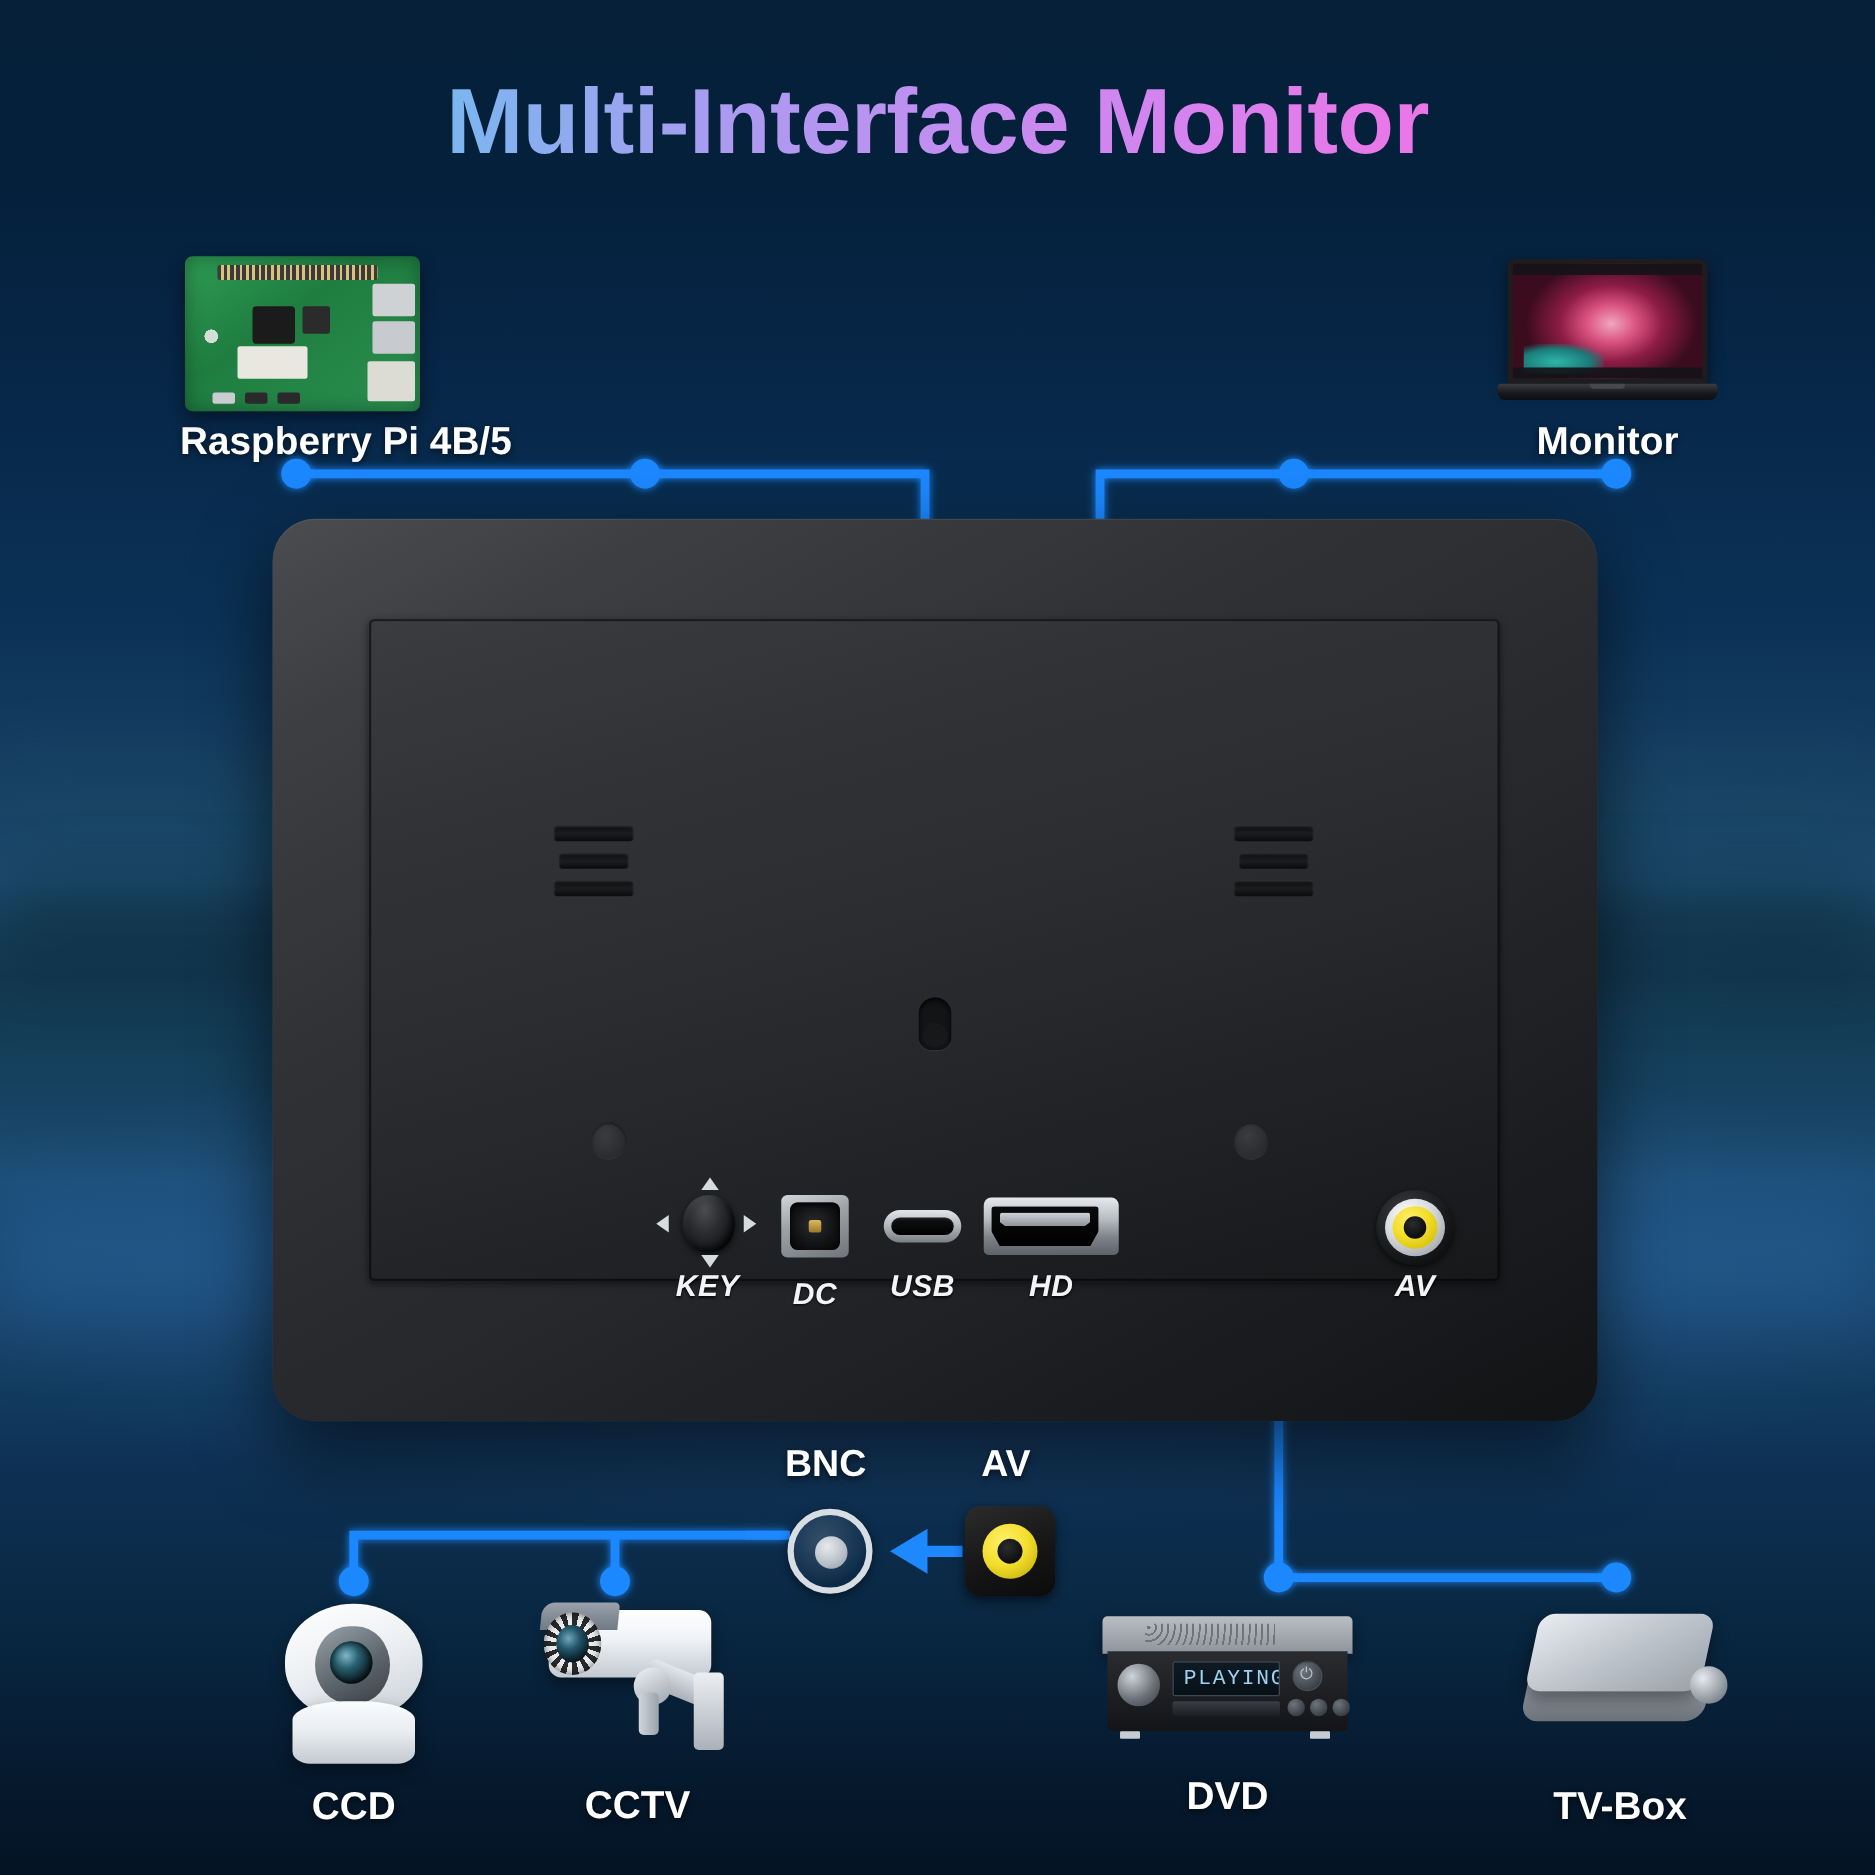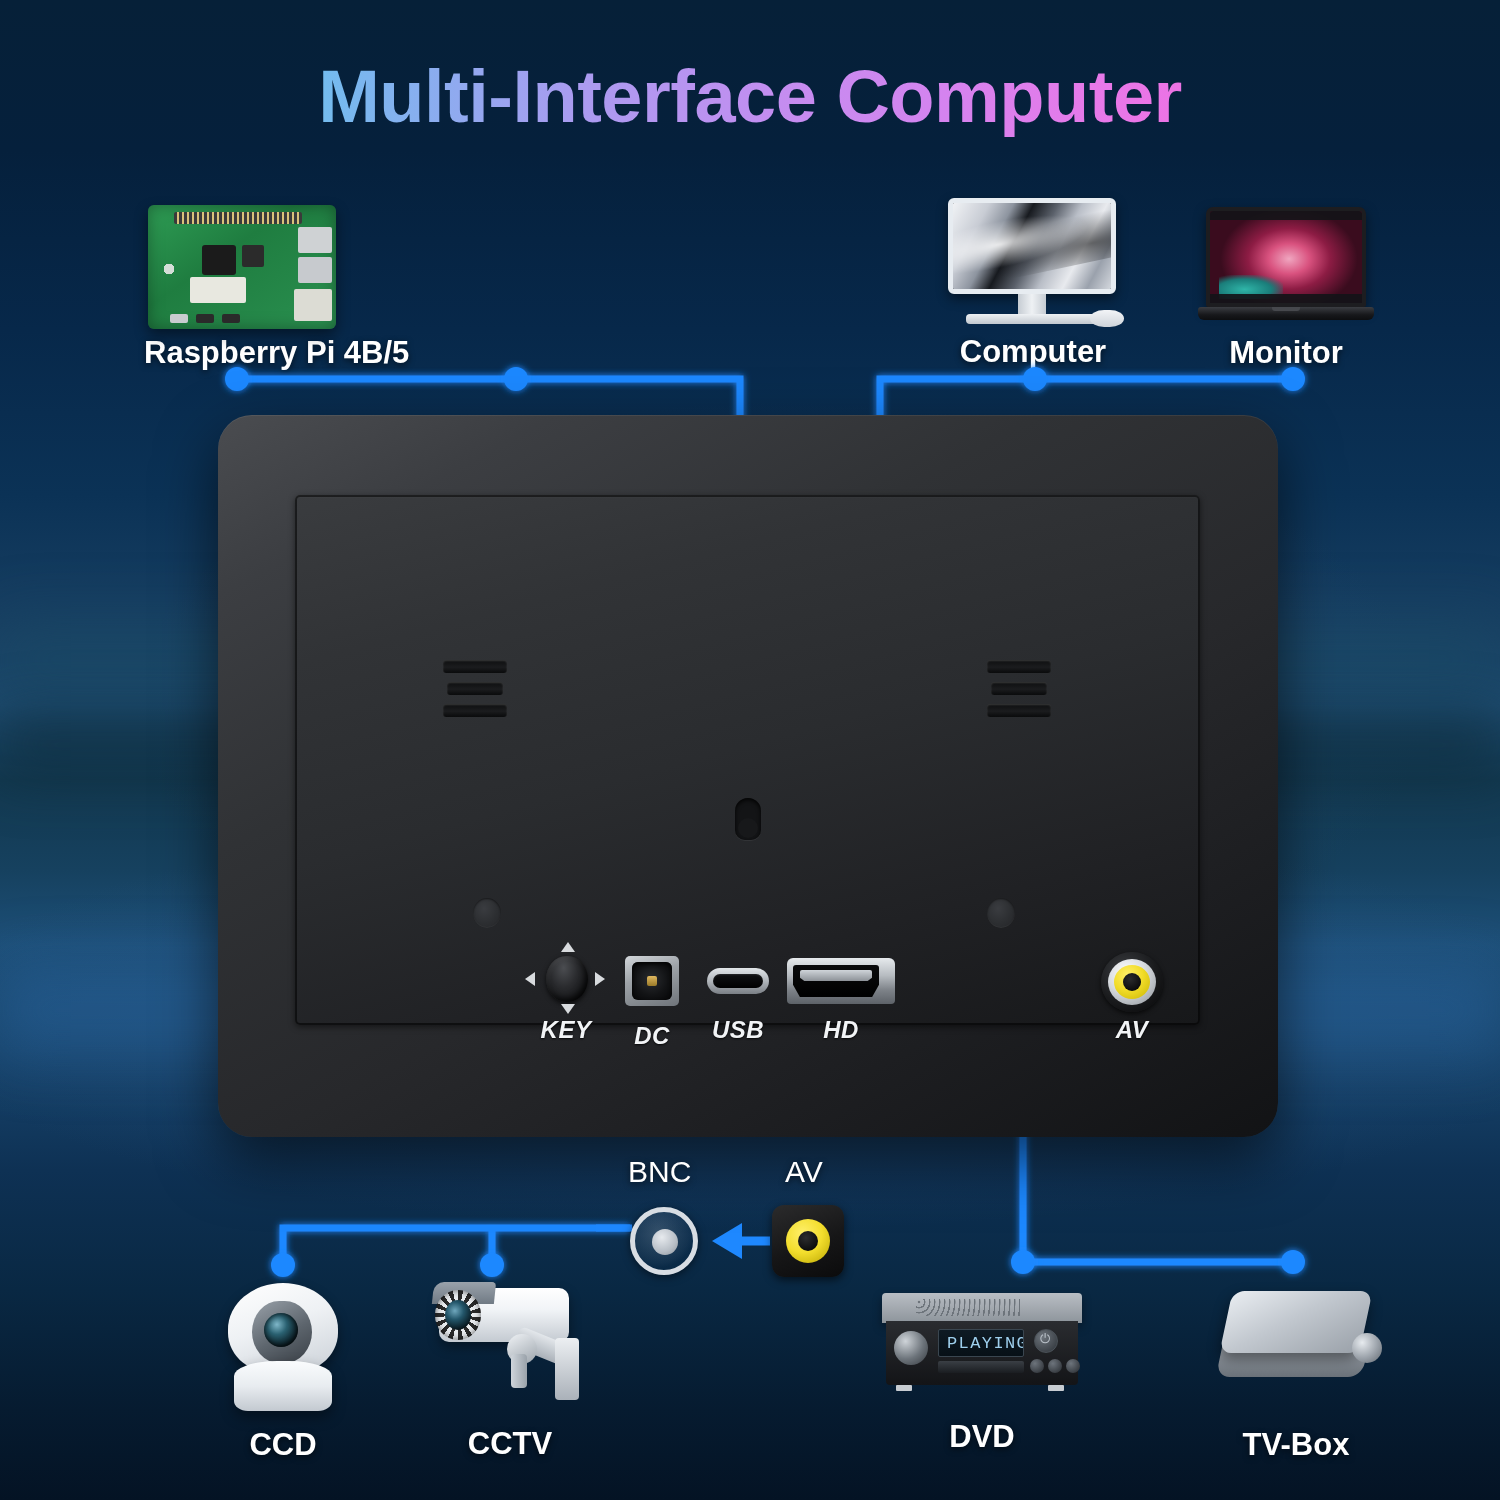--- a/index.html
+++ b/index.html
@@ -315,21 +315,21 @@
     background:radial-gradient(circle at 38% 32%, #3a3c40 0%, #1a1b1d 55%, #050506 100%);
     box-shadow:0 2px 5px rgba(0,0,0,.7); }
   #p-av .ring { position:absolute; left:7px; top:7px; width:48px; height:46px; border-radius:50%;
     background:radial-gradient(circle at 38% 30%, #ffffff 0%, #d6dade 45%, #8b9096 100%); }
   #p-av .yellow { position:absolute; left:13px; top:13px; width:36px; height:34px; border-radius:50%;
     background:radial-gradient(circle at 38% 30%, #ffef6a 0%, #f2dd2a 45%, #c9b400 100%); }
   #p-av .center { position:absolute; left:22px; top:21px; width:18px; height:18px; border-radius:50%;
     background:radial-gradient(circle at 40% 34%, #2a2b2d, #000); }
 
   
-  .mid-label { position:absolute; color:#ffffff; font-size:30px; font-weight:normal;
+  .mid-label { position:absolute; color:#ffffff; font-size:30px; font-weight:bold;
     text-shadow:0 2px 6px rgba(0,0,0,0.6); }
   #bnc-conn { position:absolute; left:630px; top:1207px; width:68px; height:68px; border-radius:50%;
     background:radial-gradient(circle at 40% 34%, rgba(235,240,245,0.18) 0%, rgba(150,165,180,0.06) 60%, rgba(0,0,0,0) 70%);
     border:5px solid #d8dde3; box-shadow:0 2px 8px rgba(0,0,0,0.5); }
   #bnc-conn .core { position:absolute; left:17px; top:17px; width:26px; height:26px; border-radius:50%;
     background:radial-gradient(circle at 38% 32%, #e7eaee, #b7bec6 60%, #8d949c 100%); }
   #av-plug { position:absolute; left:772px; top:1205px; width:72px; height:72px; border-radius:12px;
     background:linear-gradient(160deg,#2b2b2c,#161617 55%,#0b0b0c); box-shadow:0 3px 9px rgba(0,0,0,0.6); }
   #av-plug .ring { position:absolute; left:14px; top:14px; width:44px; height:44px; border-radius:50%;
     background:radial-gradient(circle at 38% 32%, #ffef6a 0%, #f3de2d 48%, #b9a500 100%); }
@@ -338,21 +338,21 @@
 </style>
 </head>
 <body>
 
 <div id="stage">
 
   <div class="band b1"></div>
   <div class="band b2"></div>
   <div class="band b3"></div>
 
-  <div id="title">Multi-Interface Computer</div>
+  <div id="title">Multi-Interface Monitor</div>
 
   <div class="device" style="left:148px; top:205px; width:180px;">
     <div class="art" style="width:188px;">
       <div class="rpi">
         <div class="gpio"></div>
           <div class="soc"></div>
           <div class="ram"></div>
         <div class="wht"></div>
           <div class="usb1"></div>
           <div class="usb2"></div>
@@ -360,34 +360,20 @@
           <div class="logo"></div>
         <div class="p1"></div>
           <div class="p2"></div>
           <div class="p3"></div>
       </div>
     </div>
     <div class="caption" style="margin-left:-4px;">Raspberry Pi 4B/5</div>
   </div>
 
 
-  <div class="device" style="left:938px; top:198px; width:190px;">
-    <div class="art" style="width:190px;">
-      <div class="imac">
-        <div class="screen">
-            <div class="wall"></div>
-            <div class="swoop"></div>
-          </div>
-        <div class="neck"></div>
-          <div class="foot"></div>
-          <div class="mouse"></div>
-      </div>
-    </div>
-    <div class="caption">Computer</div>
-  </div>
 
   <div class="device" style="left:1198px; top:207px; width:176px;">
     <div class="art" style="width:176px;">
       <div class="lap">
         <div class="lid">
             <div class="pic"></div>
             <div class="teal"></div>
             <div class="bar"></div>
             <div class="bbar"></div>
           </div>

